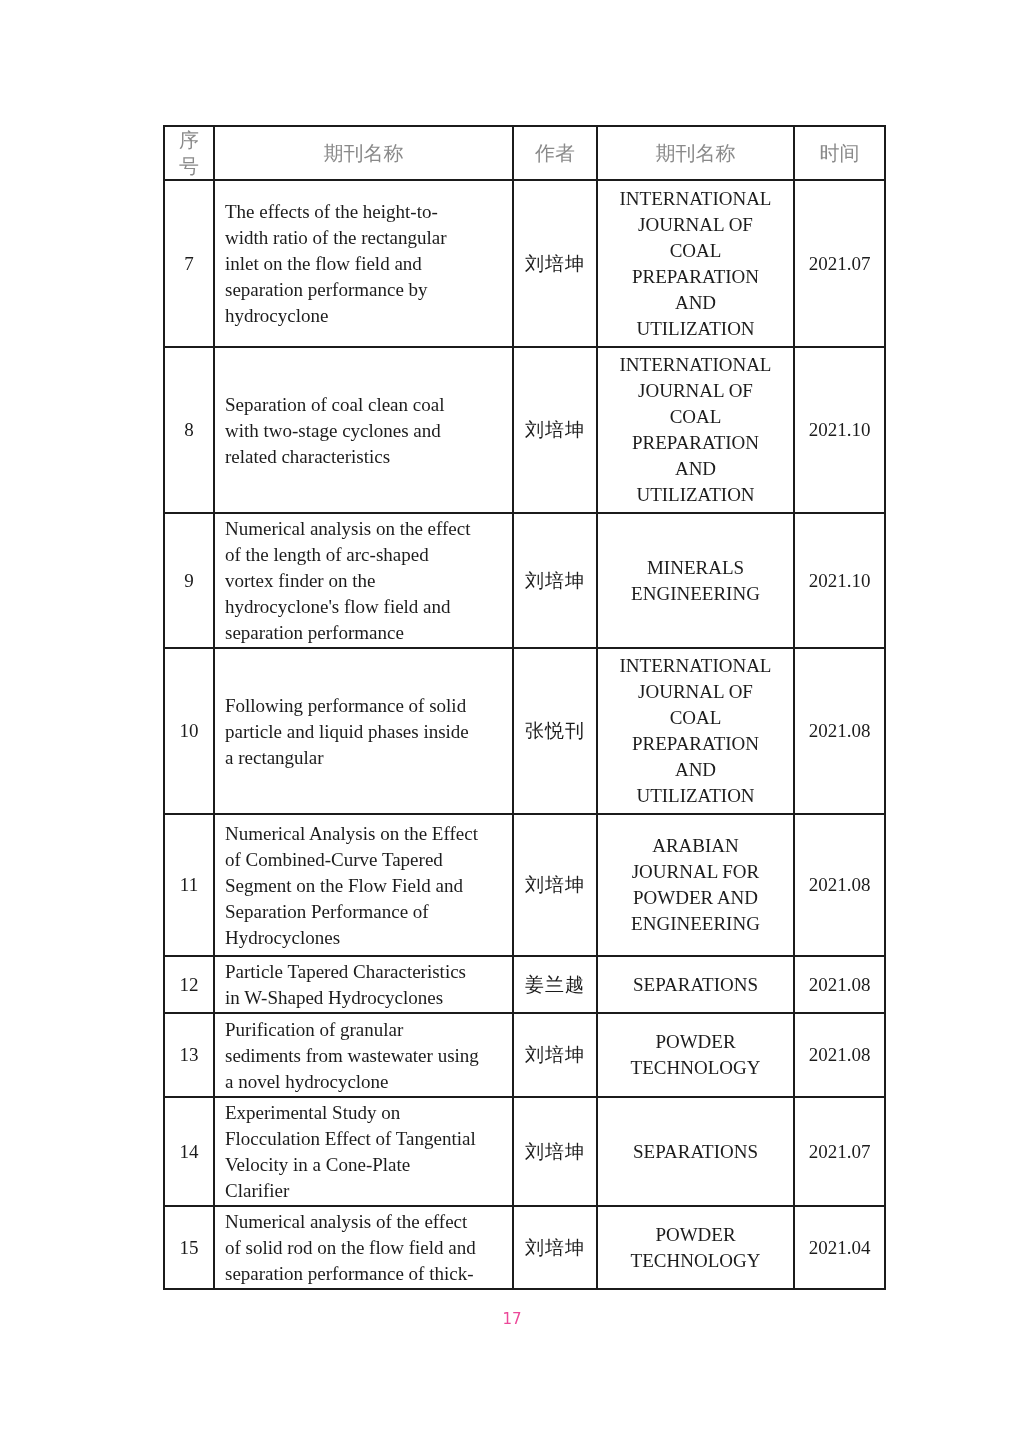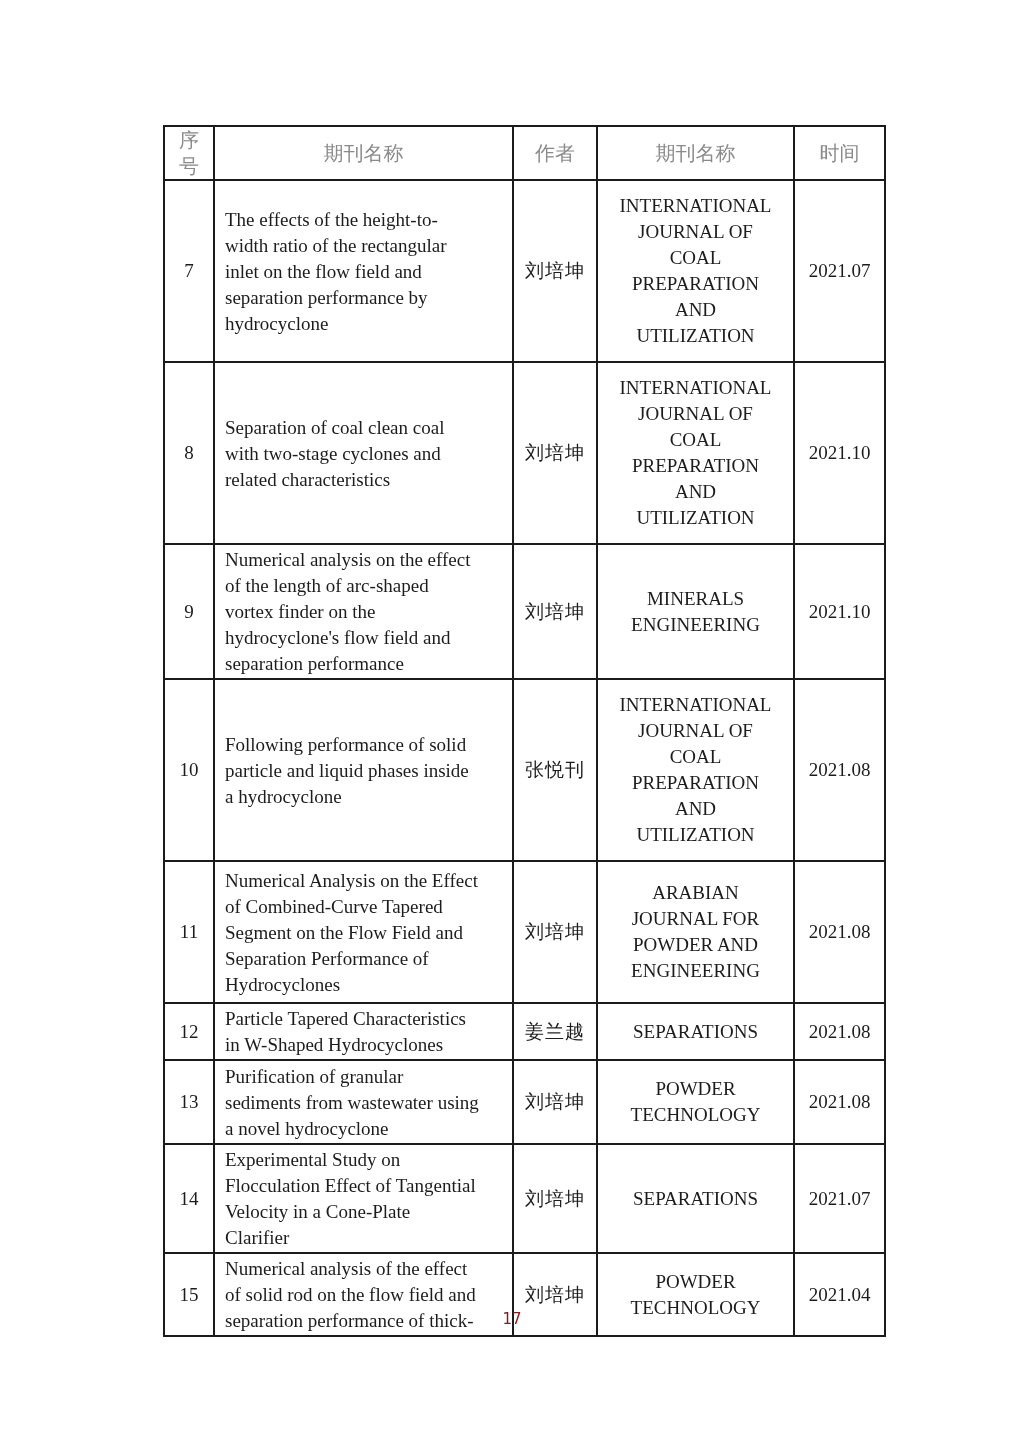--- a/index.html
+++ b/index.html
@@ -31,41 +31,41 @@
   .pub-table th {
     color: #8a8a8a;
     font-weight: normal;
     font-size: 20px;
     text-align: center;
     white-space: pre-line;
   }
   .cell-center {
     text-align: center;
     white-space: pre-line;
-    padding: 12px 2px;
+    padding: 4px 2px;
   }
   .cell-title {
     text-align: left;
     white-space: pre-line;
     padding: 2px 6px 1px 10px;
   }
   .cell-author {
     font-size: 20px;
     letter-spacing: 1px;
     border-radius: 32px;
   }
   .page-number {
     position: absolute;
     top: 1310px;
     left: 0;
     width: 1024px;
     text-align: center;
     font-family: "DejaVu Sans", "Liberation Sans", sans-serif;
     font-size: 15px;
-    color: #7f1d1d;
+    color: #ec4899;
   }
 </style>
 </head>
 <body>
 
 <div class="page">
 
   <table class="pub-table">
     <colgroup>
       <col style="width:50px">
@@ -124,21 +124,21 @@
 separation performance</td>
         <td class="cell-center cell-author">刘培坤</td>
         <td class="cell-center">MINERALS
 ENGINEERING</td>
         <td class="cell-center">2021.10</td>
       </tr>
       <tr style="height:160px">
         <td class="cell-center">10</td>
         <td class="cell-title">Following performance of solid
 particle and liquid phases inside
-a hydrocyclone</td>
+a rectangular</td>
         <td class="cell-center cell-author">张悦刊</td>
         <td class="cell-center">INTERNATIONAL
 JOURNAL OF
 COAL
 PREPARATION
 AND
 UTILIZATION</td>
         <td class="cell-center">2021.08</td>
       </tr>
       <tr style="height:142px">

